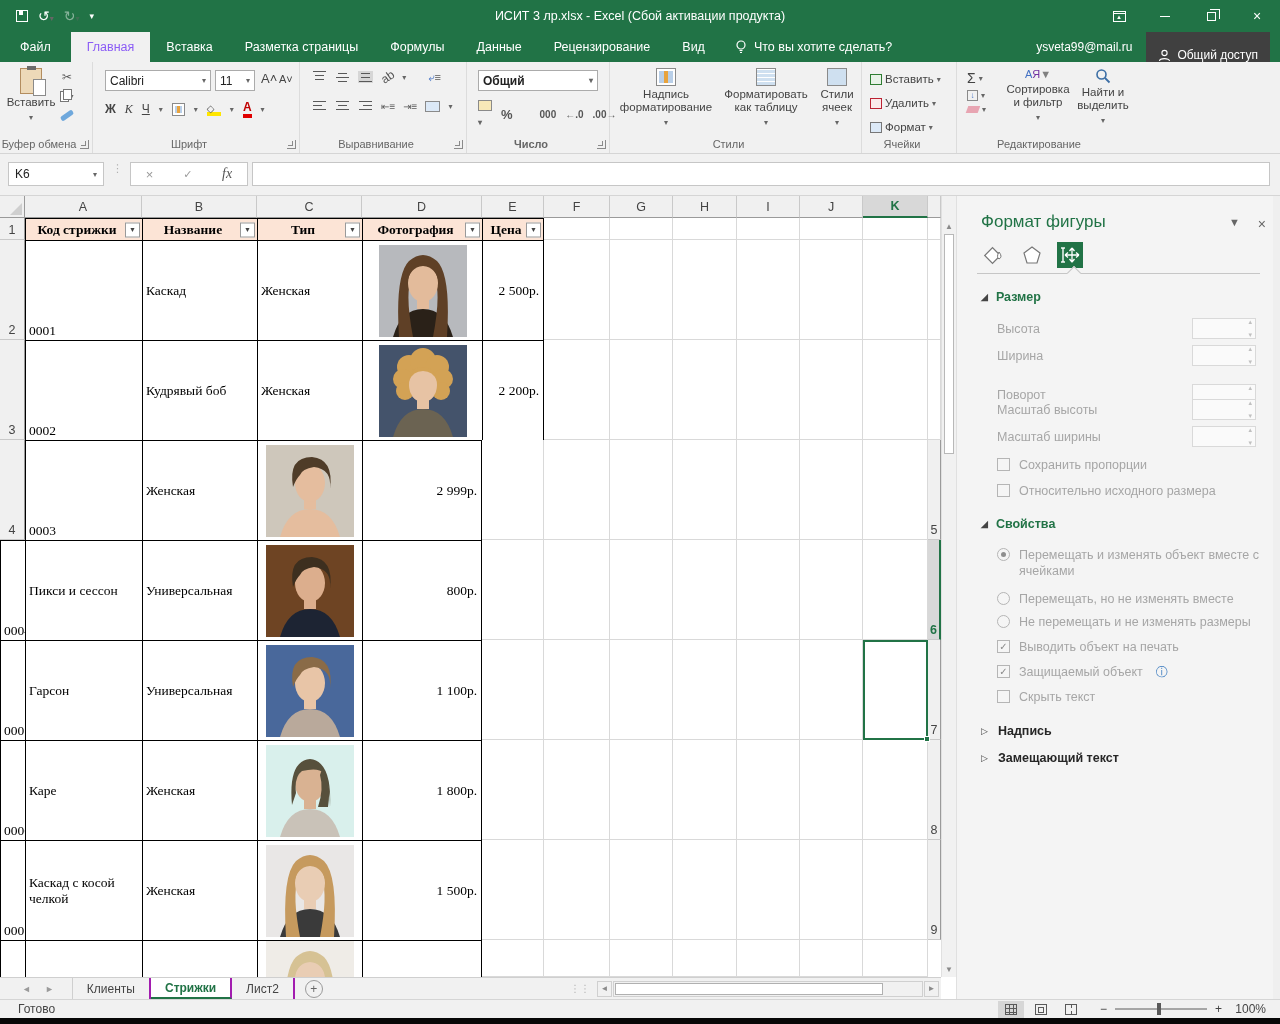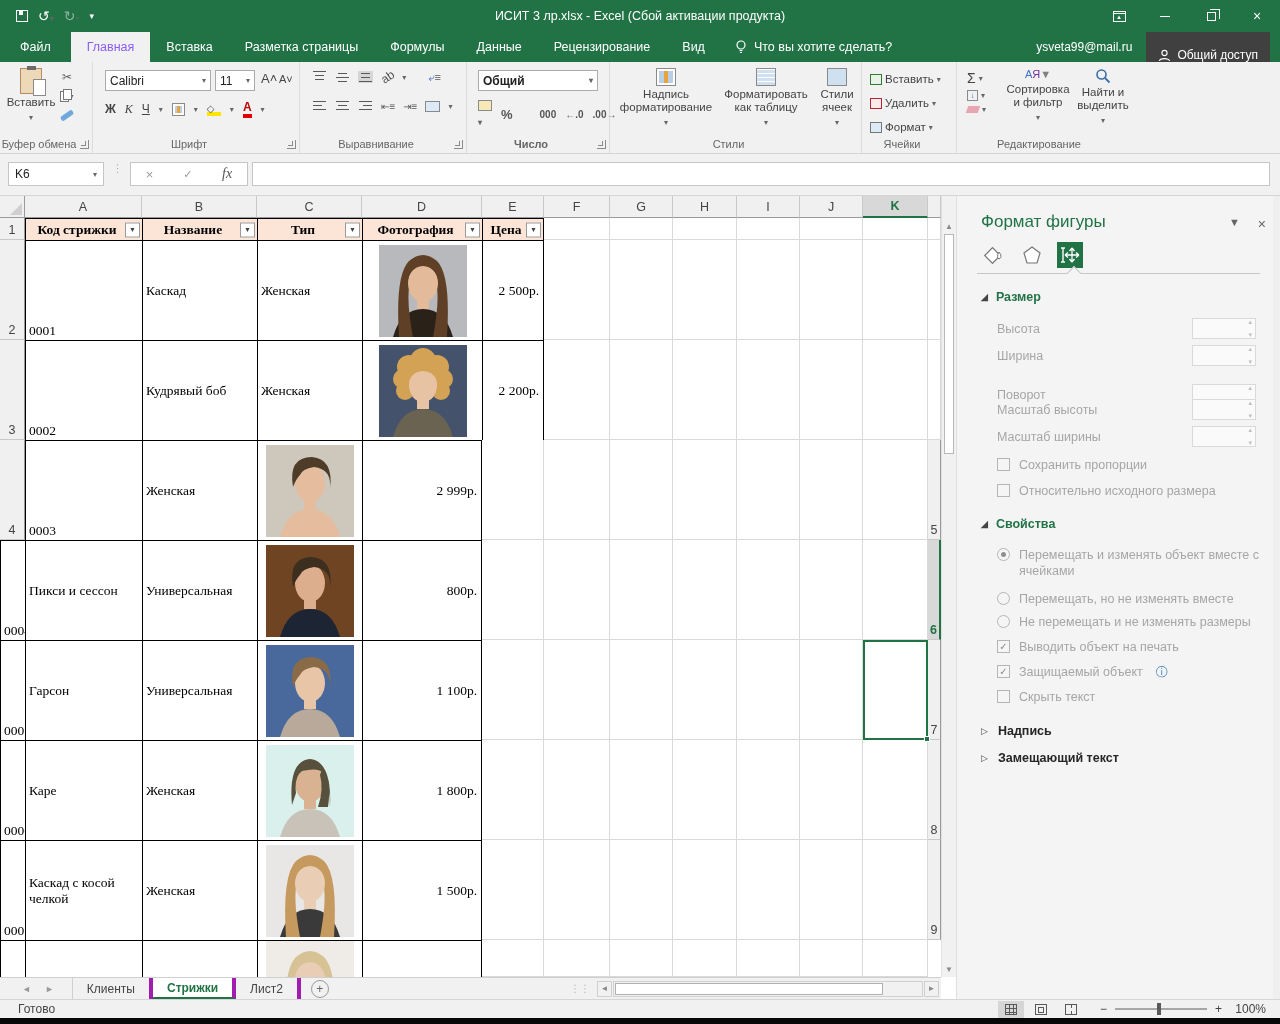--- a/index.html
+++ b/index.html
@@ -92,21 +92,21 @@
 
   
   .vscroll { position:absolute; left:941px; top:196px; width:15px; height:781px; background:#f1f1f1; border-left:1px solid #e0e0e0; }
   .vscroll .arr { width:100%; height:16px; color:#8a8a8a; font-size:8px; display:flex; align-items:center; justify-content:center; }
   .vthumb { position:absolute; left:2px; right:2px; top:38px; height:220px; background:#fff; border:1px solid #b8b8b8; }
   .varr-dn { position:absolute; bottom:0; }
 
   
   .tabsbar { position:absolute; left:0; top:977px; width:941px; height:22px; background:#f1f1f1; border-top:1px solid #cfcfcf; display:flex; align-items:stretch; }
   .nav-arrows { display:flex; align-items:center; gap:14px; padding:0 18px 0 22px; color:#9a9a9a; font-size:9px; }
-  .stab { padding:0 14px; display:flex; align-items:center; font-size:12px; color:#444; border-right:4px solid #a21caf; }
+  .stab { padding:0 14px; display:flex; align-items:center; font-size:12px; color:#444; border-right:2px solid #a21caf; }
   .stab:first-of-type { border-left:1px solid #cfcfcf; }
   .stab.active { background:#fff; color:#217346; font-weight:bold; border-bottom:2px solid #217346; }
   .addsheet { width:18px; height:18px; margin:2px 0 0 10px; border:1px solid #9a9a9a; border-radius:50%; color:#666;
       display:flex; align-items:center; justify-content:center; font-size:12px; }
   .hscroll { margin-left:auto; display:flex; align-items:center; gap:1px; padding-right:2px; }
   .hs-arr { width:15px; height:16px; background:#f1f1f1; border:1px solid #d0d0d0; color:#8a8a8a; font-size:8px; display:flex; align-items:center; justify-content:center; }
   .hs-track { width:310px; height:16px; background:#f1f1f1; border:1px solid #d0d0d0; position:relative; }
   .hs-thumb { position:absolute; left:1px; top:1px; bottom:1px; width:268px; background:#fff; border:1px solid #b0b0b0; }
   .dragdots { color:#b5b5b5; font-size:10px; line-height:4px; margin-right:6px; align-self:center; }
 

